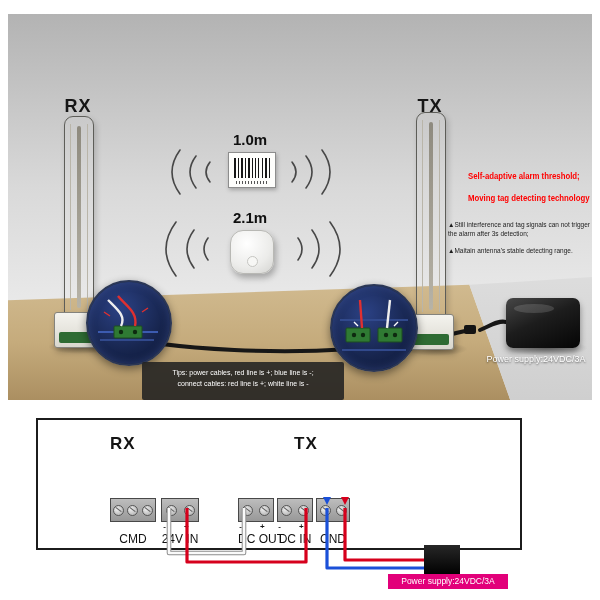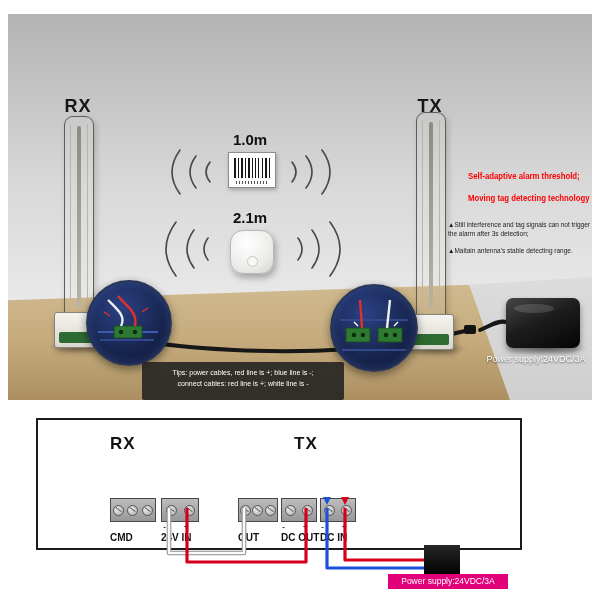--- a/index.html
+++ b/index.html
@@ -93,21 +93,21 @@
   .tgroup{position:absolute;top:78px;display:flex;gap:3px;}
   .tg-rx{left:72px;gap:5px;}
   .tg-tx{left:200px;}
   .tblock{display:flex;flex-direction:column;}
   .tb{height:24px;background:linear-gradient(#bdbdbd,#989898);border:1px solid #484848;
       display:flex;align-items:center;justify-content:space-around;box-sizing:border-box;}
   .tb i{width:9px;height:9px;border-radius:50%;border:1px solid #565656;
       background:radial-gradient(circle at 35% 35%,#efefef,#a8a8a8);position:relative;display:block;}
   .tb i::after{content:"";position:absolute;left:1px;right:1px;top:3.5px;height:1px;background:#5d5d5d;transform:rotate(36deg);}
   .pol{height:9px;font-size:8px;line-height:9px;text-align:center;letter-spacing:8px;color:#1a1a1a;font-weight:bold;}
-  .tlab{font-size:10px;text-align:left;color:#111;white-space:nowrap;margin-top:1px;font-weight:bold;}
+  .tlab{font-size:12px;text-align:center;color:#111;white-space:nowrap;margin-top:1px;}
 
   .wires{position:absolute;left:0;top:0;width:600px;height:600px;pointer-events:none;}
   .blackbox{position:absolute;left:424px;top:545px;width:36px;height:30px;
             background:linear-gradient(#272727,#000);}
   .pink-label{position:absolute;left:388px;top:574px;width:120px;height:15px;background:#e2007a;
             color:#fff;font-size:8.5px;line-height:15px;text-align:center;}
 </style>
 </head>
 <body>
 
@@ -234,44 +234,43 @@
         <div class="tb">
             <i></i>
             <i></i>
           </div>
         <div class="pol">-  +</div>
         <div class="tlab">24V IN</div>
       </div>
     </div>
 
     <div class="tgroup tg-tx">
-      <div class="tblock" style="width:40px;">
-        <div class="tb">
-            <i></i>
-            <i></i>
-            <i></i>
-          </div>
-        <div class="pol"></div>
-        <div class="tlab">OUT</div>
-      </div>
       <div class="tblock" style="width:36px;">
         <div class="tb">
             <i></i>
             <i></i>
           </div>
         <div class="pol">-  +</div>
         <div class="tlab">DC OUT</div>
       </div>
       <div class="tblock" style="width:36px;">
         <div class="tb">
             <i></i>
             <i></i>
           </div>
         <div class="pol">-  +</div>
         <div class="tlab">DC IN</div>
+      </div>
+      <div class="tblock" style="width:34px;">
+        <div class="tb">
+            <i></i>
+            <i></i>
+          </div>
+        <div class="pol"></div>
+        <div class="tlab">CND</div>
       </div>
     </div>
   </div>
 
   <svg class="wires" viewBox="0 0 600 600">
 
     <path d="M169,508 L169,553 L244,553 L244,508" fill="none" stroke="#8d8d8d" stroke-width="4.6" stroke-linejoin="round"></path>
     <path d="M169,508 L169,553 L244,553 L244,508" fill="none" stroke="#fafafa" stroke-width="2.6" stroke-linejoin="round"></path>
 
     <path d="M187,508 L187,562 L306,562 L306,508" fill="none" stroke="#d6001c" stroke-width="3.2" stroke-linejoin="round"></path>

